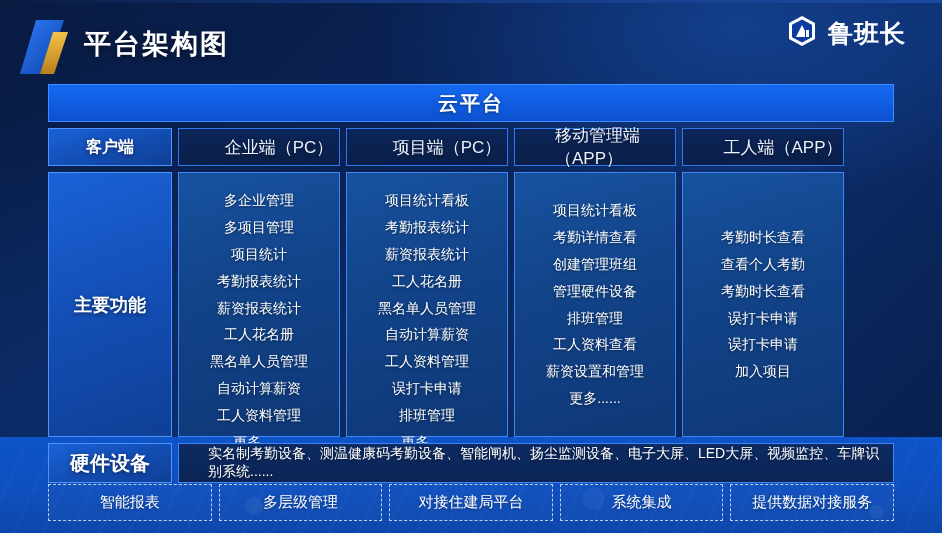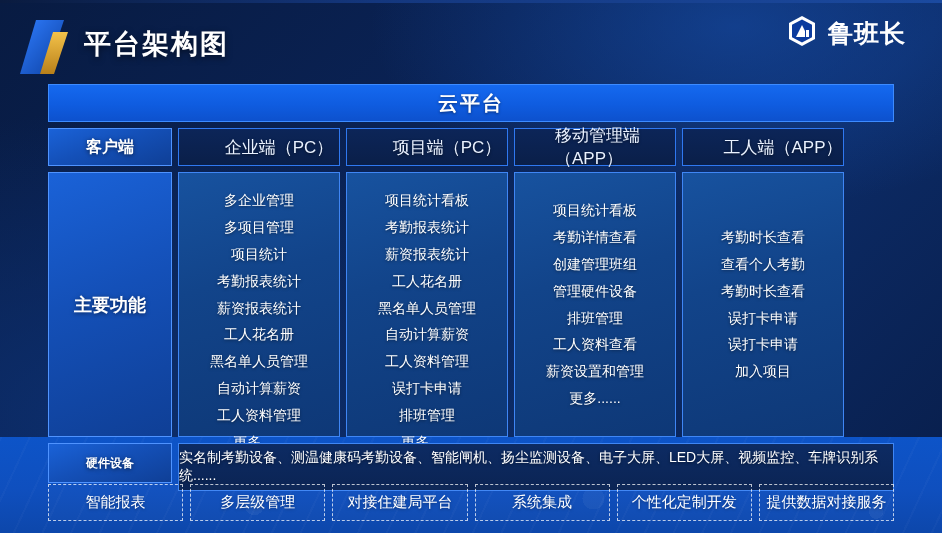--- a/index.html
+++ b/index.html
@@ -125,30 +125,31 @@
   .row-head { height: 38px; }
   .row-body { height: 265px; }
 
   
   .hw-row { display: flex; gap: 6px; margin-top: 6px; }
   .hw-label {
     width: 124px; height: 40px;
     background: linear-gradient(160deg, #1a62d8 0%, #1450b8 45%, #0f3f96 100%);
     border: 1px solid #4f93ff;
     display: flex; align-items: center; justify-content: center;
-    color: #fff; font-size: 12px; font-weight: bold;
+    color: #fff; font-size: 20px; font-weight: bold;
     text-shadow: 0 1px 4px rgba(0,0,0,.55);
   }
   .hw-list {
-    flex: 1; height: 48px;
+    flex: 1; height: 40px;
     background: linear-gradient(180deg, #0d2b63 0%, #0b2454 100%);
     border: 1px solid #3f86f5;
     display: flex; align-items: center; justify-content: center;
     color: #ffffff; font-size: 14px;
     text-shadow: 0 1px 3px rgba(0,0,0,.5);
+    padding-left: 29px;
   }
 
   
   .chips {
     position: absolute; left: 48px; top: 484px; width: 846px;
     display: flex; gap: 7px; z-index: 4;
   }
   .chip {
     flex: 1; height: 37px;
     border: 1px dashed rgba(255,255,255,0.72);
@@ -267,17 +268,16 @@
       <div class="hw-label">硬件设备</div>
       <div class="hw-list">实名制考勤设备、测温健康码考勤设备、智能闸机、扬尘监测设备、电子大屏、LED大屏、视频监控、车牌识别系统......</div>
     </div>
   </div>
 
   <div class="chips">
     <div class="chip">智能报表</div>
     <div class="chip">多层级管理</div>
     <div class="chip">对接住建局平台</div>
     <div class="chip">系统集成</div>
-    <div class="chip">个性化定制开发</div>
     <div class="chip">提供数据对接服务</div>
   </div>
 
 </div>
 
 </body></html>

